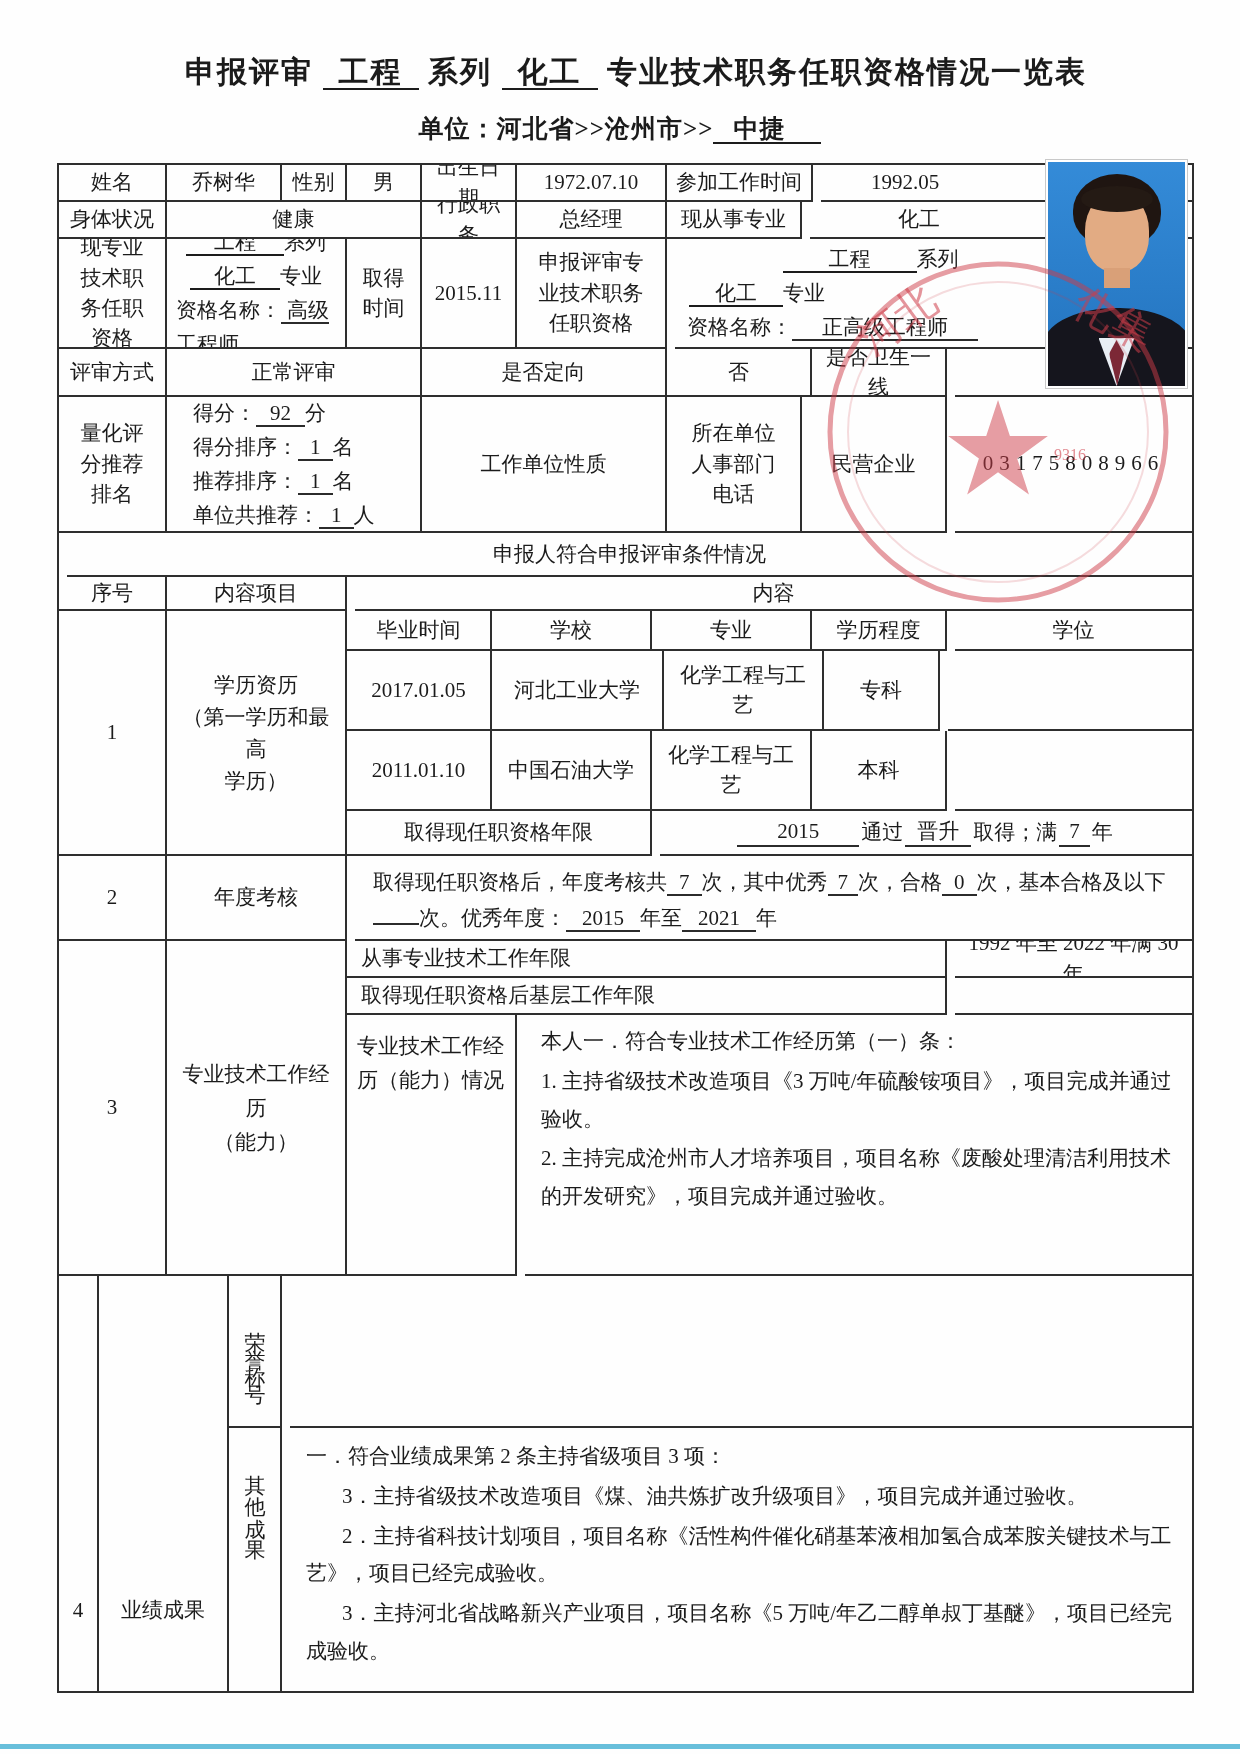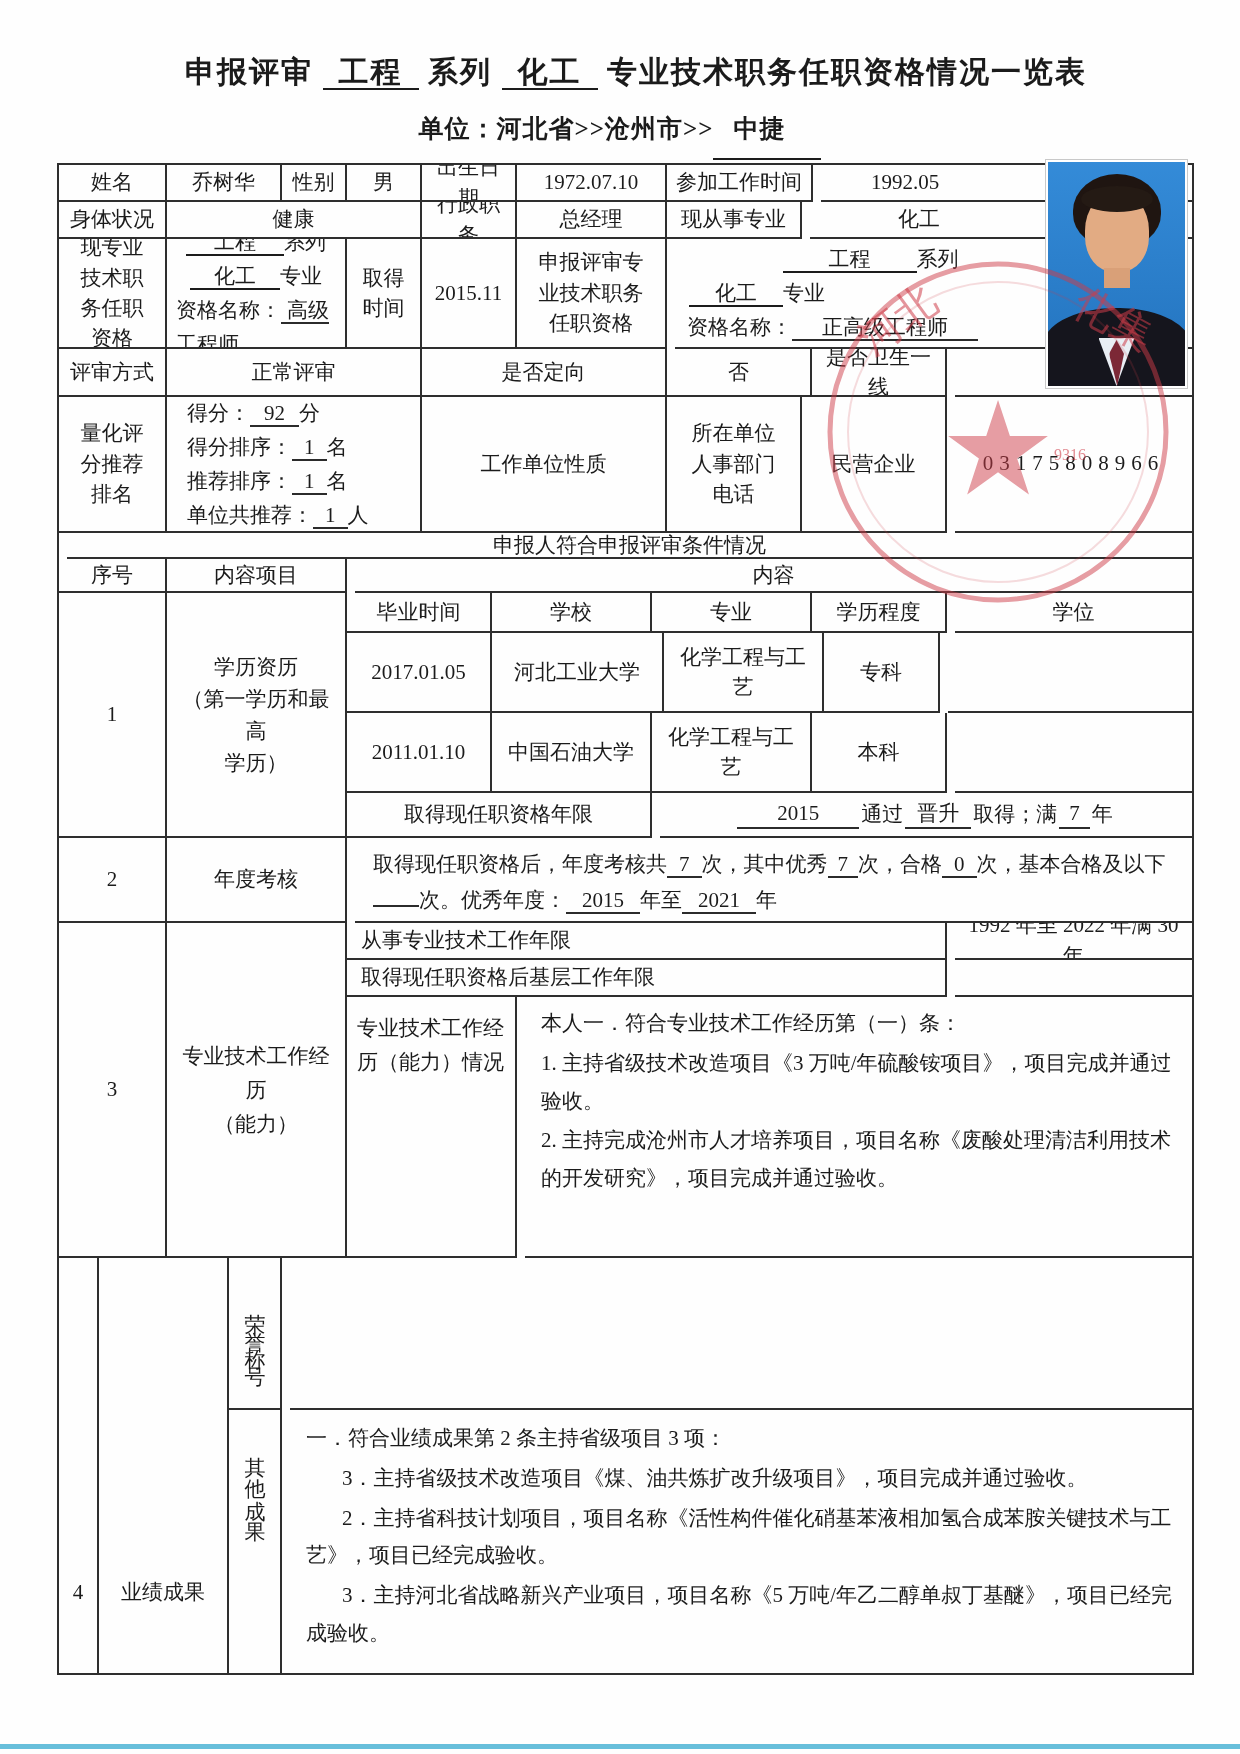--- a/index.html
+++ b/index.html
@@ -4,39 +4,39 @@
 <style>
   :root{ --ln:#2e2e2e; --txt:#1b1b1b; --red:rgba(206,60,72,.62); }
   html,body{margin:0;padding:0;background:#ffffff;}
   .page{position:relative;width:1240px;height:1754px;background:#fefefe;overflow:hidden;
         font-family:"Liberation Serif","DejaVu Serif",serif;color:var(--txt);}
   .doc-title{position:absolute;top:52px;left:16px;width:100%;text-align:center;
              font-size:30px;font-weight:700;letter-spacing:2px;}
   .doc-subtitle{position:absolute;top:112px;left:0;width:100%;text-align:center;
                 font-size:25px;font-weight:600;letter-spacing:1px;}
   .ub{border-bottom:2.5px solid #1c1c1c;padding:0 16px;}
-  .ub.unit{padding:0 36px 16px 20px;}
+  .ub.unit{padding:0 36px 0 20px;}
   .tbl{position:absolute;left:57px;top:163px;width:1133px;border:2.5px solid var(--ln);
        background:transparent;font-size:21px;}
   .row{display:flex;}
   .c{box-sizing:border-box;flex:0 0 auto;border-right:2px solid var(--ln);border-bottom:2px solid var(--ln);
      display:flex;align-items:center;justify-content:center;text-align:center;line-height:1.45;
      padding:2px 6px;overflow:hidden;}
   .c.last{border-right:none;margin-left:8px;}
   .c.nb{border-bottom:none;}
   .grow{flex:1 1 auto;}
   .colwrap{flex:1 1 auto;display:flex;flex-direction:column;padding:0;border-right:none;border-bottom:none;}
   .col{flex-direction:column;}
   .left{justify-content:flex-start;text-align:left;}
   .top{align-items:flex-start;}
   .u{border-bottom:2px solid #2b2b2b;padding:0 6px;line-height:1.3;}
   .uw{border-bottom:2px solid #2b2b2b;padding:0 40px;line-height:1.3;}
   .blank{display:inline-block;width:46px;height:20px;border-bottom:2px solid #2b2b2b;}
   .seg{margin:0 2px;}
-  .scorebox{align-items:flex-start;justify-content:center;padding-left:20px;line-height:34px;}
+  .scorebox{align-items:flex-start;justify-content:center;padding-left:26px;line-height:34px;}
   .vert{writing-mode:vertical-rl;text-orientation:upright;letter-spacing:18px;line-height:1;}
   .vert2{letter-spacing:22px;}
   .para{width:100%;margin:0 0 2px 0;line-height:1.8;}
   .indent{text-indent:36px;}
   .photo{position:absolute;left:1046px;top:160px;width:141px;height:228px;background:#fff;
          padding:2px;box-sizing:border-box;z-index:4;box-shadow:0 0 0 1px #c9c9c9;}
   .ph-in{position:relative;width:100%;height:100%;background:linear-gradient(180deg,#348bd8 0%,#2272bd 100%);overflow:hidden;}
   .ph-hair{position:absolute;left:50%;top:12px;transform:translateX(-50%);width:88px;height:74px;
            background:#1f1511;border-radius:50% 50% 46% 46%;}
   .ph-face{position:absolute;left:50%;top:30px;transform:translateX(-50%);width:64px;height:80px;
@@ -129,21 +129,21 @@
         <div><span>单位共推荐：</span><span class="u" style="padding:0 12px">1</span><span>人</span></div>
       </div>
       <div class="c" style="width:245px">工作单位性质</div>
       <div class="c" style="width:135px;padding:2px 18px">所在单位人事部门电话</div>
       <div class="c" style="width:145px">民营企业</div>
       <div class="c grow last">
           <span class="phone-val">03175808966</span>
         </div>
     </div>
 
-    <div class="row" style="height:26px">
+    <div class="row" style="height:44px">
       <div class="c grow last">申报人符合申报评审条件情况</div>
     </div>
 
     <div class="row" style="height:34px">
       <div class="c" style="width:108px">序号</div>
       <div class="c" style="width:180px">内容项目</div>
       <div class="c grow last">内容</div>
     </div>
 
     <div class="row" style="height:245px">

